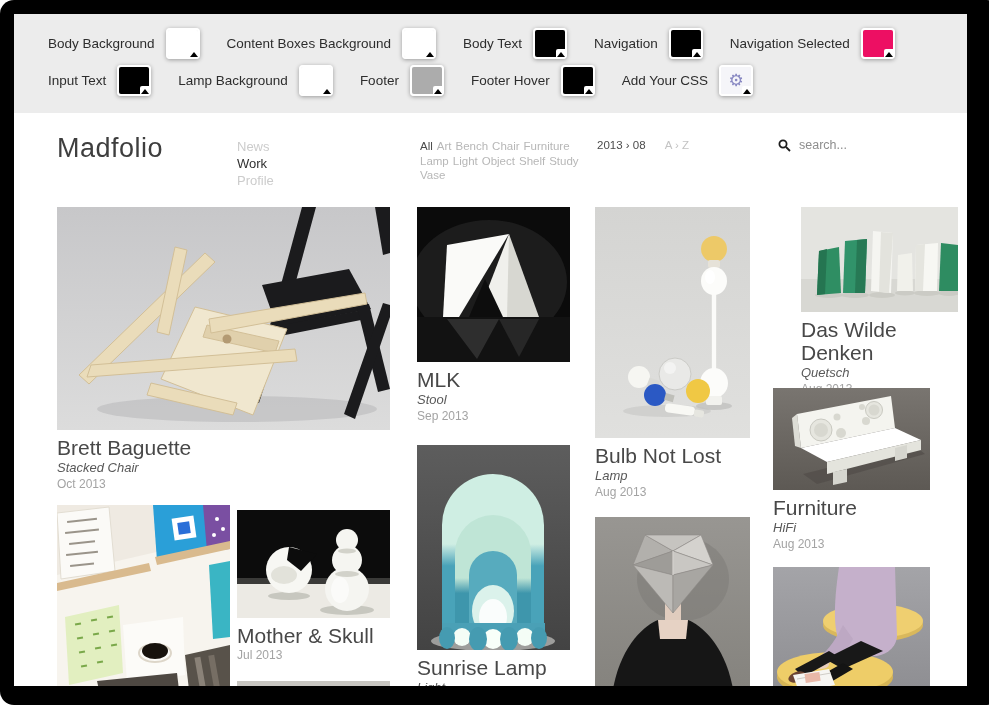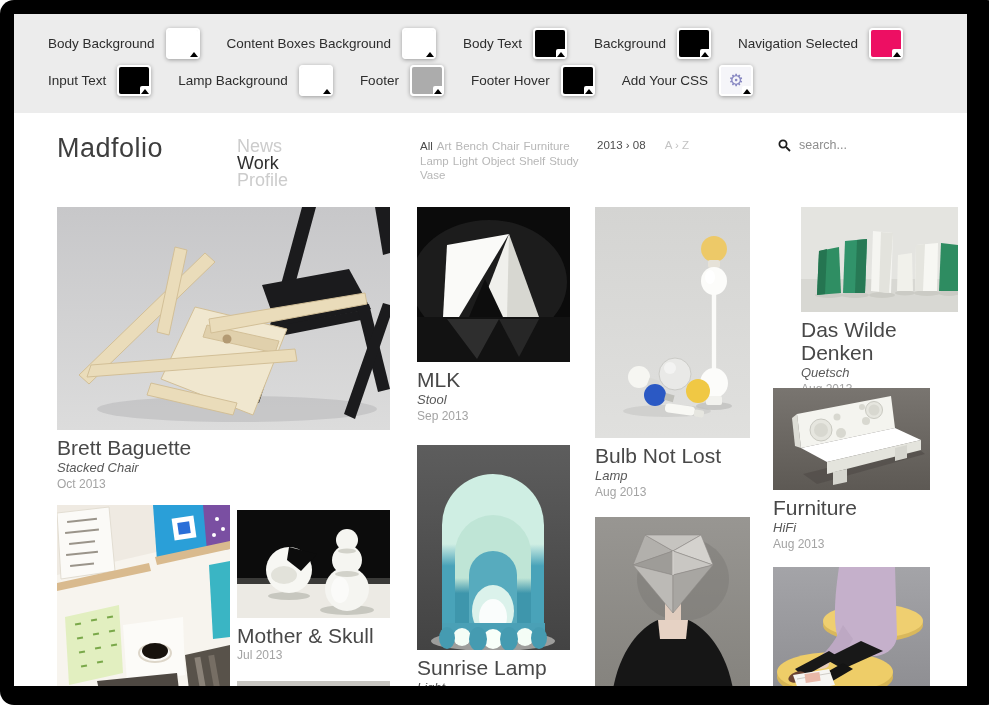--- a/index.html
+++ b/index.html
@@ -15,21 +15,21 @@
     box-shadow:0 1px 4px rgba(0,0,0,.35);cursor:pointer;}
   .swatch-color{position:absolute;inset:0;border-radius:2px;display:flex;align-items:center;justify-content:center;}
   .swatch-corner{position:absolute;right:-1px;bottom:-1px;width:10px;height:9px;background:#fff;border-top-left-radius:2px;}
   .swatch-corner::after{content:"";position:absolute;right:1px;bottom:1px;width:0;height:0;
     border-left:4px solid transparent;border-right:4px solid transparent;border-bottom:5px solid #000;}
   .gear-face{background:#f5f5f9;}
   .gear-face::before{content:"\2699";font-size:17px;color:#8888c2;line-height:1;}
   
   .page{position:absolute;left:14px;top:113px;width:953px;height:573px;background:#fff;overflow:hidden;}
   .logo{position:absolute;left:43px;top:20px;font-size:27px;font-weight:300;color:#3e3e3e;letter-spacing:.5px;}
-  .nav{position:absolute;left:223px;top:25px;font-size:18px;line-height:17px;}
+  .nav{position:absolute;left:223px;top:25px;font-size:13px;line-height:17px;}
   .nav-item{cursor:pointer;color:#cccccc;}
   .nav-item.on{color:#303030;}
   .cats{position:absolute;left:406px;top:26px;width:175px;font-size:11.5px;line-height:14.5px;color:#b7b7b7;}
   .cat{margin-right:4px;cursor:pointer;}
   .cat.sel{color:#4a4a4a;}
   .datefilter{position:absolute;left:583px;top:26px;font-size:11.5px;}
   .df-main{color:#4c4c4c;cursor:pointer;}
   .df-sort{color:#c3c3c3;margin-left:16px;cursor:pointer;}
   .search{position:absolute;left:764px;top:24px;display:flex;align-items:center;}
   .search input{border:none;outline:none;font-size:12.5px;color:#555;width:130px;margin-left:6px;background:transparent;}
@@ -65,21 +65,21 @@
         </span>
       </div>
       <div class="tb-item">
         <span class="tb-label">Body Text</span>
         <span class="swatch">
           <span class="swatch-color" style="background: rgb(0, 0, 0);"></span>
           <span class="swatch-corner"></span>
         </span>
       </div>
       <div class="tb-item">
-        <span class="tb-label">Background</span>
+        <span class="tb-label">Navigation</span>
         <span class="swatch">
           <span class="swatch-color" style="background: rgb(0, 0, 0);"></span>
           <span class="swatch-corner"></span>
         </span>
       </div>
       <div class="tb-item">
         <span class="tb-label">Navigation Selected</span>
         <span class="swatch">
           <span class="swatch-color" style="background: rgb(237, 15, 99);"></span>
           <span class="swatch-corner"></span>

